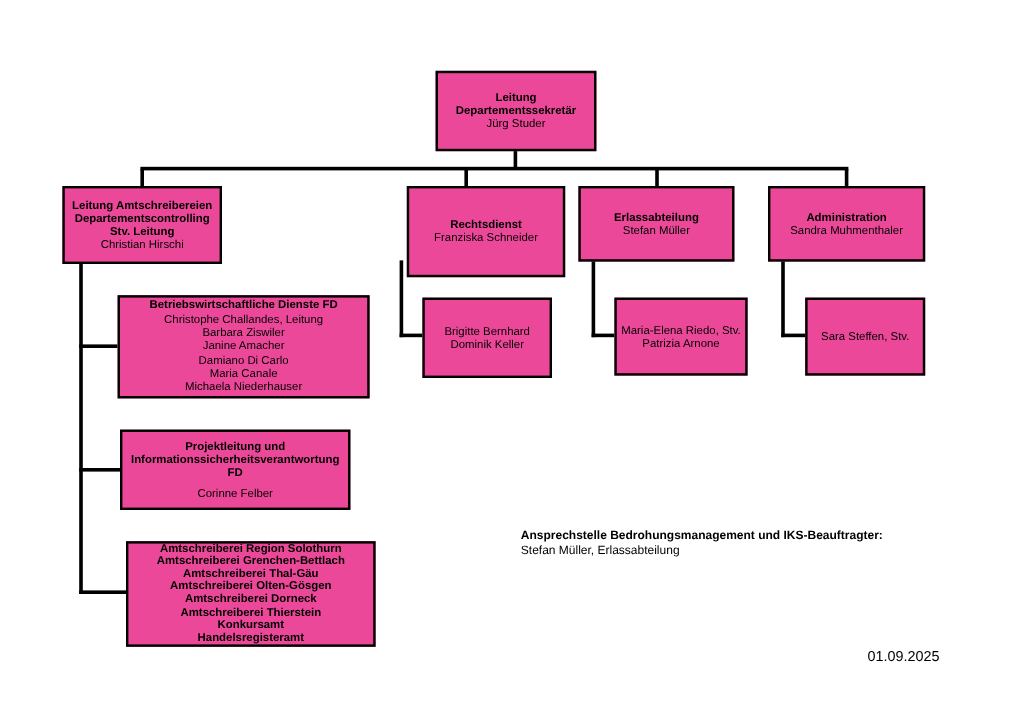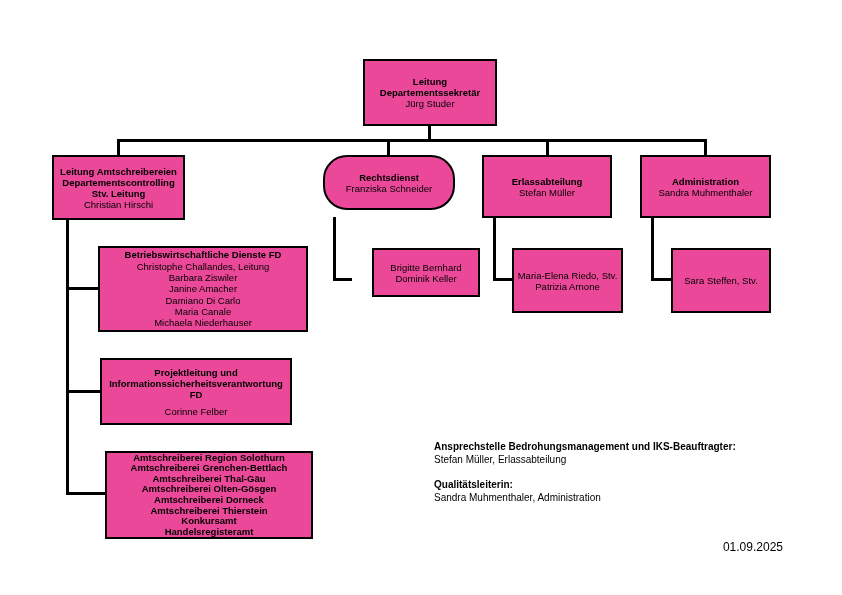--- a/index.html
+++ b/index.html
@@ -77,21 +77,21 @@
     <div>Jürg Studer</div>
   </div>
 
   <div class="box" style="left:52px;top:155px;width:133px;height:65px;">
     <div class="b">Leitung Amtschreibereien</div>
     <div class="b">Departementscontrolling</div>
     <div class="b">Stv. Leitung</div>
     <div>Christian Hirschi</div>
   </div>
 
-  <div class="box" style="left:323px;top:155px;width:132px;height:55px;border-radius:24px;">
+  <div class="box" style="left:339px;top:155px;width:132px;height:76px;">
     <div class="b">Rechtsdienst</div>
     <div>Franziska Schneider</div>
   </div>
 
   <div class="box" style="left:482px;top:155px;width:130px;height:63px;">
     <div class="b">Erlassabteilung</div>
     <div>Stefan Müller</div>
   </div>
 
   <div class="box" style="left:640px;top:155px;width:131px;height:63px;">
@@ -119,40 +119,36 @@
     <div class="b">Amtschreiberei Region Solothurn</div>
     <div class="b">Amtschreiberei Grenchen-Bettlach</div>
     <div class="b">Amtschreiberei Thal-Gäu</div>
     <div class="b">Amtschreiberei Olten-Gösgen</div>
     <div class="b">Amtschreiberei Dorneck</div>
     <div class="b">Amtschreiberei Thierstein</div>
     <div class="b">Konkursamt</div>
     <div class="b">Handelsregisteramt</div>
   </div>
 
-  <div class="box" style="left:352px;top:248px;width:108px;height:49px;margin-left:20px;">
+  <div class="box" style="left:352px;top:248px;width:108px;height:67px;">
     <div>Brigitte Bernhard</div>
     <div>Dominik Keller</div>
   </div>
 
   <div class="box" style="left:512px;top:248px;width:111px;height:65px;">
     <div>Maria-Elena Riedo, Stv.</div>
     <div>Patrizia Arnone</div>
   </div>
 
   <div class="box" style="left:671px;top:248px;width:100px;height:65px;">
     <div>Sara Steffen, Stv.</div>
   </div>
 
   <div class="notes">
     <div class="para">
       <div class="lab">Ansprechstelle Bedrohungsmanagement und IKS-Beauftragter:</div>
       <div>Stefan Müller, Erlassabteilung</div>
     </div>
-    <div class="para">
-      <div class="lab">Qualitätsleiterin:</div>
-      <div>Sandra Muhmenthaler, Administration</div>
-    </div>
   </div>
 
   <div id="date">01.09.2025</div>
 
 </div>
 
 </body></html>

